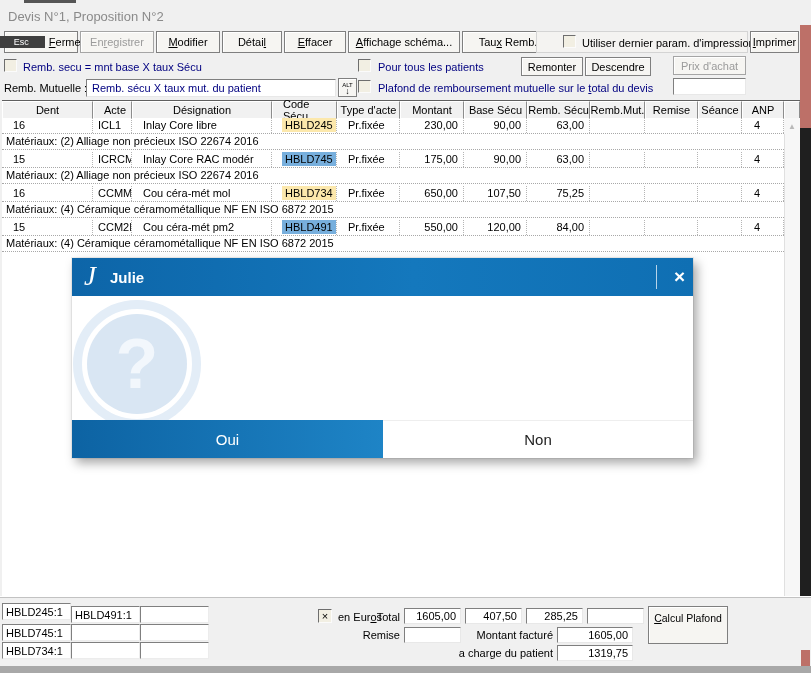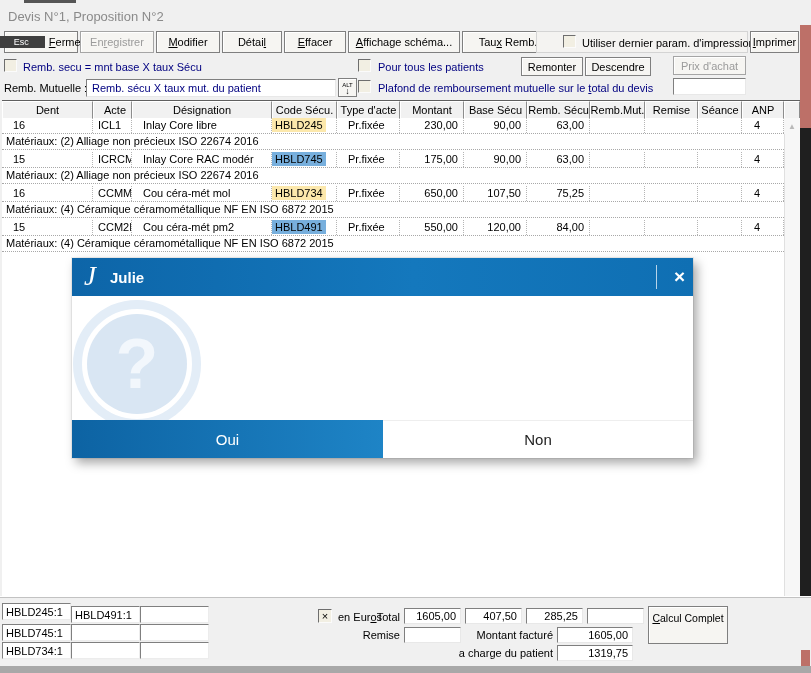--- a/index.html
+++ b/index.html
@@ -24,21 +24,21 @@
       display:flex;align-items:center;justify-content:center;font-size:11px;line-height:11px;}
   
   .thead{position:absolute;left:2px;top:100px;width:798px;height:18px;display:flex;border-top:1px solid #5f5f5f;box-sizing:border-box;}
   .th{background:#f1f1f1;border:1px solid;border-color:#ffffff #8d8d8d #8d8d8d #ffffff;
       display:flex;align-items:center;justify-content:center;box-sizing:border-box;height:18px;font-size:11px;}
   .tbody{position:absolute;left:2px;top:118px;width:782px;}
   .tgroup{margin-bottom:2px;}
   .trow{display:flex;height:15px;line-height:15px;border-bottom:1px dotted #a8a8a8;}
   .tc{box-sizing:border-box;border-right:1px dotted #b5b5b5;overflow:hidden;white-space:nowrap;padding-left:11px;}
   .tc.num{text-align:right;padding-right:5px;padding-left:0;}
-  .c0{width:91px;}.c1{width:39px;padding-left:5px;}.c2{width:140px;}.c3{width:65px;padding-left:0;}
+  .c0{width:91px;}.c1{width:39px;padding-left:5px;}.c2{width:140px;}.c3{width:65px;padding-left:10px;}
   .c4{width:63px;}.c5{width:64px;}.c6{width:63px;}.c7{width:63px;}.c8{width:55px;}
   .c9{width:53px;}.c10{width:44px;}.c11{width:42px;padding-left:12px;}
   .code{display:inline-block;padding:0 3px;height:14px;line-height:14px;}
   .mrow{display:flex;height:15px;line-height:15px;border-bottom:1px dotted #a8a8a8;flex-direction:column;}
   .mdent{width:91px;box-sizing:border-box;border-right:1px dotted #b5b5b5;}
   .mtext{padding-left:4px;white-space:nowrap;}
   
   .sb{position:absolute;left:784px;top:118px;width:16px;height:478px;background:#f7f7f7;border-left:1px solid #e0e0e0;box-sizing:border-box;}
   .sb-up{position:absolute;left:784px;top:118px;width:16px;height:16px;background:#f7f7f7;
          display:flex;align-items:center;justify-content:center;color:#b9b9b9;font-size:8px;}
@@ -256,21 +256,21 @@
   <div class="fld num" style="left:587px;top:608px;width:57px;height:16px;"></div>
 
   <div class="lbl-r" style="left:350px;top:629px;width:50px;">Remise</div>
   <div class="fld" style="left:404px;top:627px;width:57px;height:16px;"></div>
   <div class="lbl-r" style="left:455px;top:629px;width:98px;">Montant facturé</div>
   <div class="fld num" style="left:557px;top:627px;width:76px;height:16px;">1605,00</div>
   <div class="lbl-r" style="left:445px;top:647px;width:108px;">a charge du patient</div>
   <div class="fld num" style="left:557px;top:645px;width:76px;height:16px;">1319,75</div>
 
   <div class="btn" style="left:648px;top:606px;width:80px;height:38px;align-items:flex-start;padding-top:5px;font-size:10.5px;">
-    <span><span class="u">C</span><span>alcul Complet</span></span>
+    <span><span class="u">C</span><span>alcul Plafond</span></span>
   </div>
 
   <div class="abs" style="left:0;top:666px;width:811px;height:7px;background:#a8a8a8;"></div>
 
   <div class="dialog">
     <div class="dlg-header">
       <span class="dlg-logo">J</span>
       <span class="dlg-title">Julie</span>
       <span class="dlg-divider"></span>
       <span class="dlg-close">×</span>

